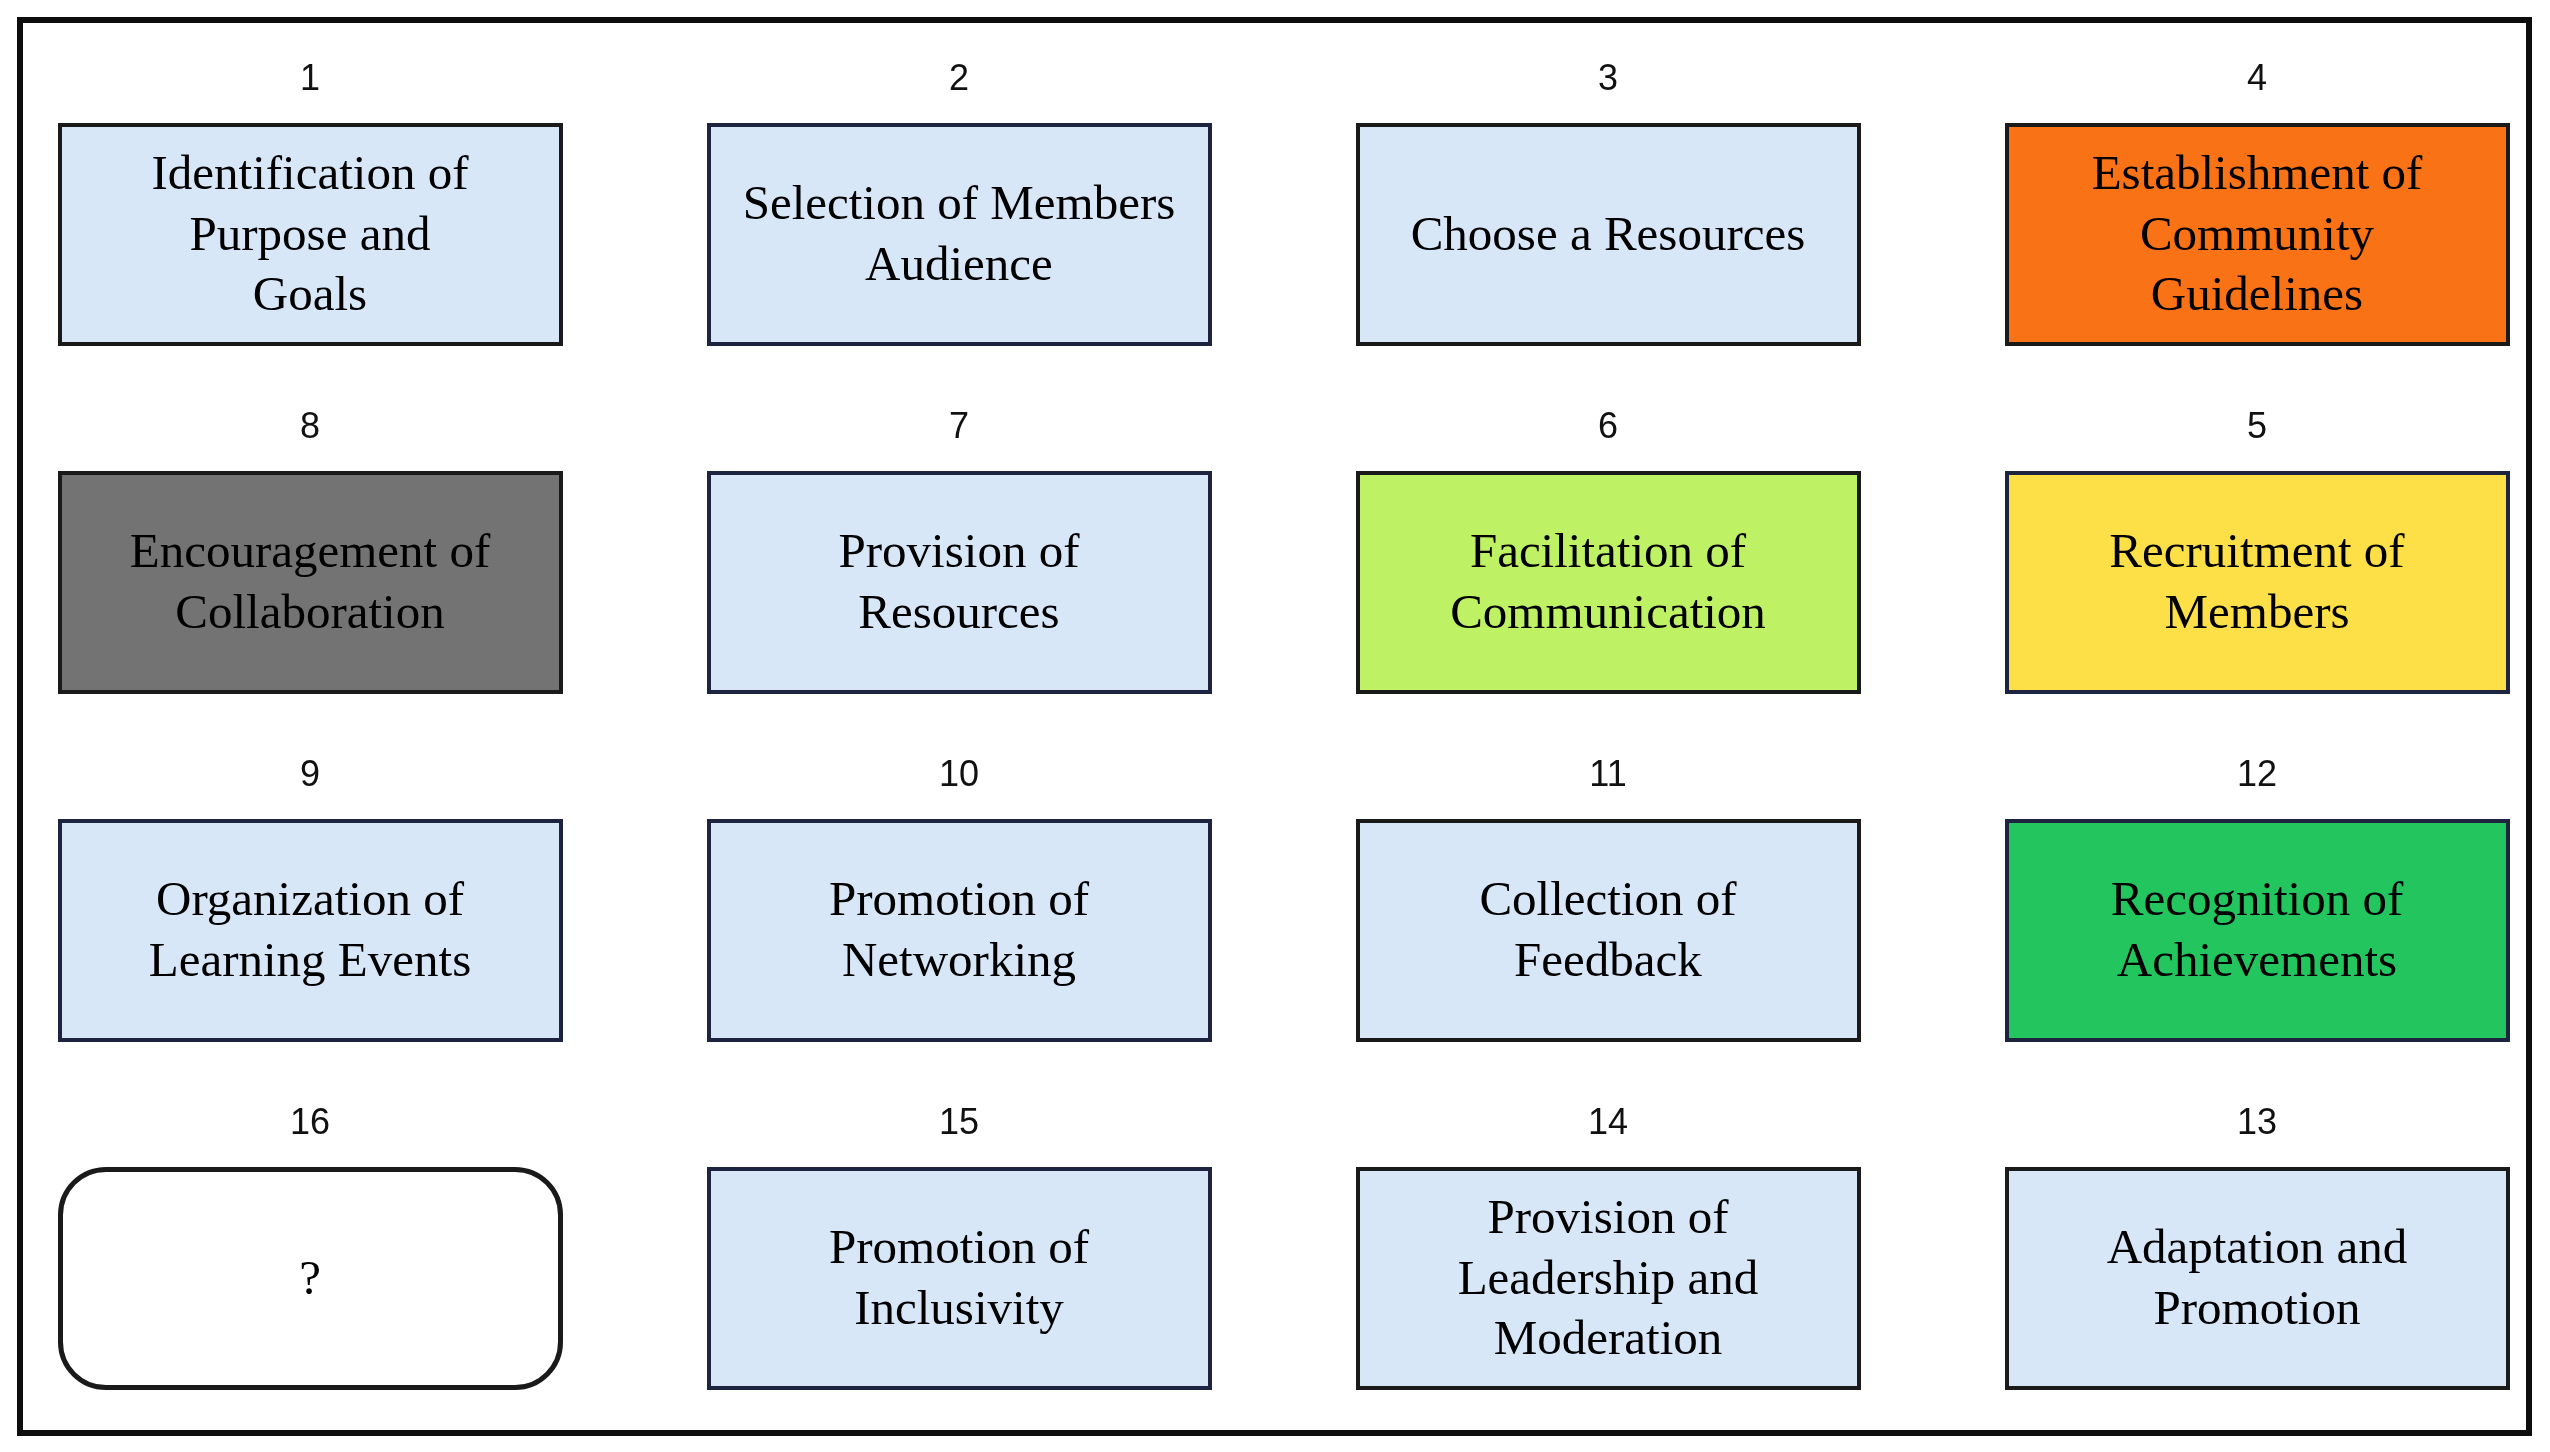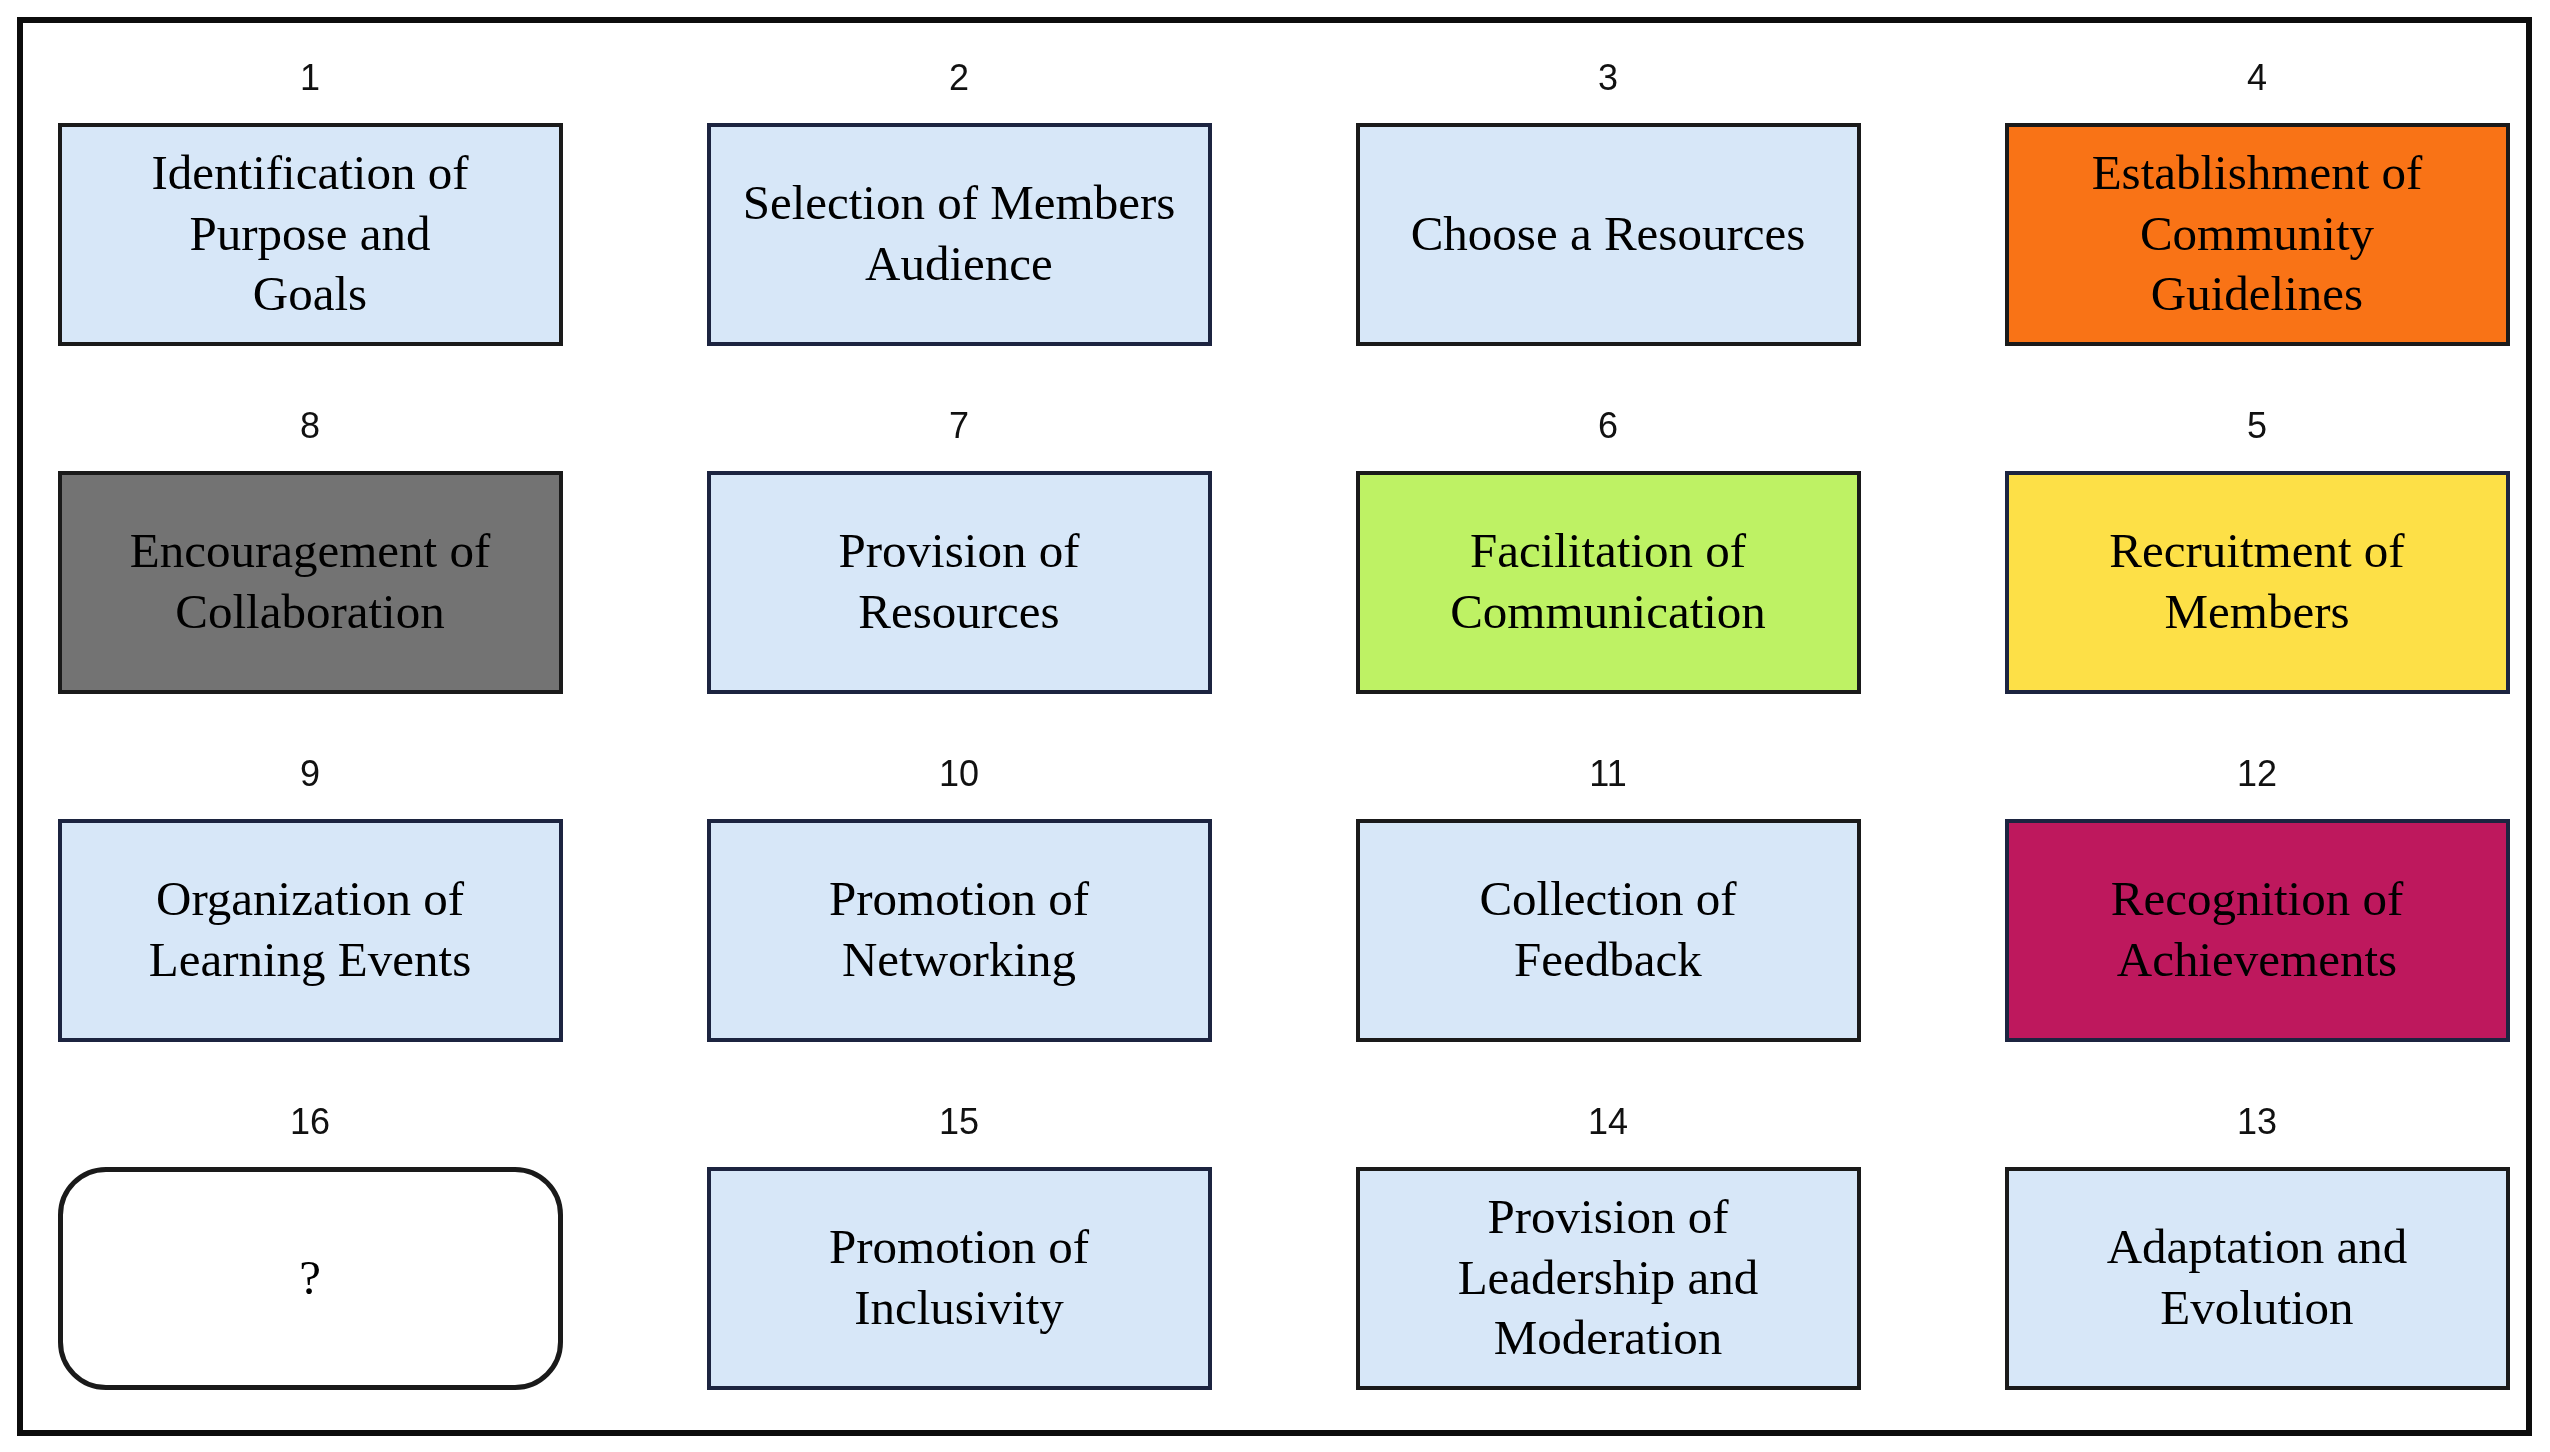--- a/index.html
+++ b/index.html
@@ -142,21 +142,21 @@
       </div>
 
       <div class="cell">
         <div class="num">11</div>
         <div class="box" style="background: rgb(215, 231, 248); border-color: rgb(26, 26, 26); text-align: center;">Collection of
 Feedback</div>
       </div>
 
       <div class="cell">
         <div class="num">12</div>
-        <div class="box" style="background: #be185d; border-color: rgb(28, 36, 64);">Recognition of
+        <div class="box" style="background: #22c55e; border-color: rgb(28, 36, 64);">Recognition of
 Achievements</div>
       </div>
 
       <div class="cell">
         <div class="num">16</div>
         <div class="box rounded" style="background: rgb(255, 255, 255); border-color: rgb(26, 26, 26);">?</div>
       </div>
 
       <div class="cell">
         <div class="num">15</div>
@@ -167,19 +167,19 @@
       <div class="cell">
         <div class="num">14</div>
         <div class="box" style="background: rgb(215, 231, 248); border-color: rgb(26, 26, 26);">Provision of
 Leadership and
 Moderation</div>
       </div>
 
       <div class="cell">
         <div class="num">13</div>
         <div class="box" style="background: rgb(215, 231, 248); border-color: rgb(26, 26, 26);">Adaptation and
-Evolution</div>
+Promotion</div>
       </div>
 
     </div>
   </div>
 </div>
 
 
 </body></html>

